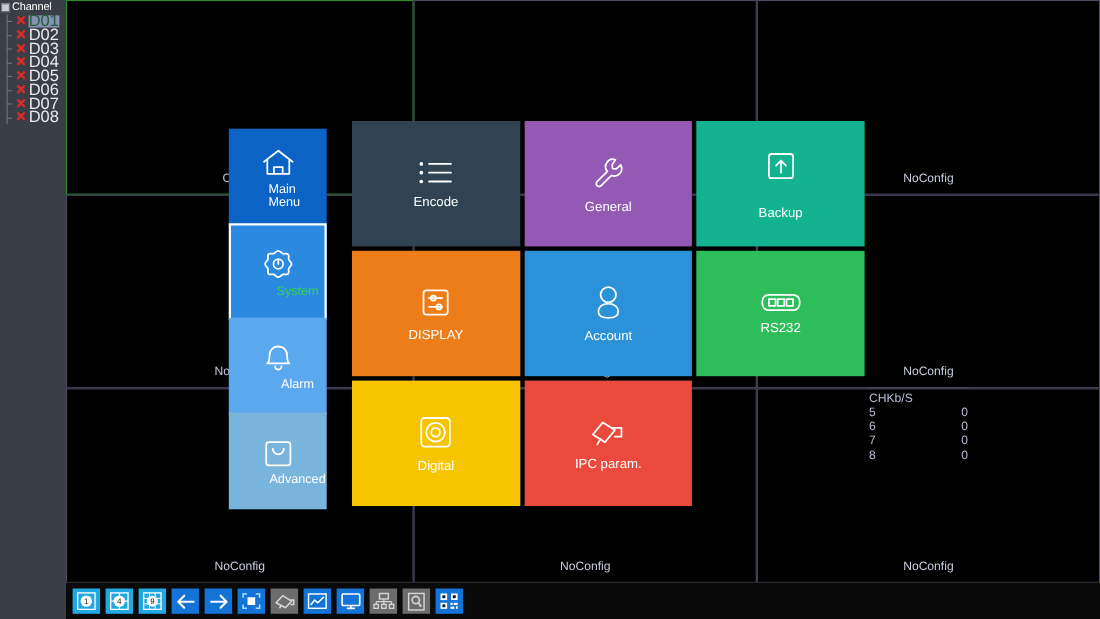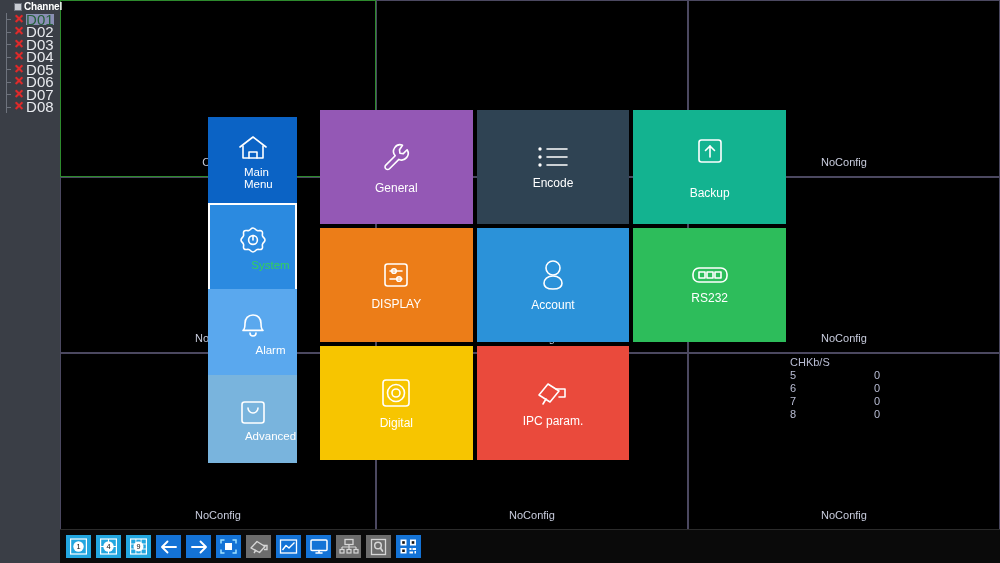--- a/index.html
+++ b/index.html
@@ -1,21 +1,21 @@
 <!DOCTYPE html>
 <html><head>
 <meta charset="utf-8">
 <style>
   html,body{margin:0;padding:0;background:#000;}
   body{width:1000px;height:563px;overflow:hidden;font-family:"Liberation Sans",sans-serif;}
   #app{position:relative;width:1000px;height:563px;background:#000;}
 
   
   .side{position:absolute;left:0;top:0;width:60px;height:563px;background:#3a3e46;}
-  .side-hd{display:flex;align-items:center;gap:2px;height:13px;padding-left:14px;font-weight:bold;}
+  .side-hd{display:flex;align-items:center;gap:2px;height:13px;padding-left:1px;}
   .side-hd .sq{width:8px;height:8px;background:#c9cdd4;border:1px solid #6d727c;box-sizing:border-box;flex:0 0 auto;}
   .side-hd .tx{color:#fff;font-size:10px;line-height:10px;letter-spacing:-.2px;}
   .ch-list{padding-left:4px;}
   .ch{position:relative;display:flex;align-items:center;height:12.5px;padding-left:10px;}
   .ch:before{content:"";position:absolute;left:2px;top:0;width:1px;height:100%;background:#6e737d;}
   .ch:after{content:"";position:absolute;left:2px;top:6px;width:5px;height:1px;background:#6e737d;}
   .ch .x{color:#e02a2a;font-size:12px;font-weight:bold;line-height:9px;margin-right:2px;z-index:1;
          text-shadow:0 0 1px #e02a2a;}
   .ch .nm{color:#e8eaee;font-size:15px;line-height:11px;}
   .ch.sel .nm{background:#8a8fb4;color:#25603a;}
@@ -193,38 +193,38 @@
           <svg width="30" height="30" viewBox="0 0 30 30">
             <rect stroke="#fff" fill="none" stroke-width="1.6" stroke-linecap="round" stroke-linejoin="round" x="4" y="5" width="22" height="21" rx="2.5"></rect>
             <path stroke="#fff" fill="none" stroke-width="1.6" stroke-linecap="round" stroke-linejoin="round" d="M10 11a5 5 0 0 0 10 0"></path>
           </svg>
         </span>
         <span class="mlabel">Advanced</span>
       </div>
     </div>
 
   <div class="grid" id="grid">
-      <div class="tile" style="background: rgb(148, 88, 181);">
-        <span class="ic">
-          <svg width="36" height="36" viewBox="0 0 36 36">
-            <path stroke="#fff" fill="none" stroke-width="1.6" stroke-linecap="round" stroke-linejoin="round" d="M24.5 6.2a6.6 6.6 0 0 0-7.3 10.5L7.8 26.1a2.6 2.6 0 0 0 3.7 3.7l9.4-9.4a6.6 6.6 0 0 0 8.2-9.6l-3.8 3.8-3.4-.4-.4-3.4 3-4.6z"></path>
-          </svg>
-        </span>
-        <span class="tlabel">General</span>
-      </div>
       <div class="tile" style="background: rgb(47, 67, 83);">
         <span class="ic">
           <svg width="36" height="26" viewBox="0 0 36 26">
             <circle fill="#fff" cx="5" cy="5" r="1.7"></circle>
             <circle fill="#fff" cx="5" cy="13" r="1.7"></circle>
             <circle fill="#fff" cx="5" cy="21" r="1.7"></circle>
             <path stroke="#fff" fill="none" stroke-width="1.6" stroke-linecap="round" stroke-linejoin="round" d="M12 5h20M12 13h20M12 21h20"></path>
           </svg>
         </span>
         <span class="tlabel">Encode</span>
+      </div>
+      <div class="tile" style="background: rgb(148, 88, 181);">
+        <span class="ic">
+          <svg width="36" height="36" viewBox="0 0 36 36">
+            <path stroke="#fff" fill="none" stroke-width="1.6" stroke-linecap="round" stroke-linejoin="round" d="M24.5 6.2a6.6 6.6 0 0 0-7.3 10.5L7.8 26.1a2.6 2.6 0 0 0 3.7 3.7l9.4-9.4a6.6 6.6 0 0 0 8.2-9.6l-3.8 3.8-3.4-.4-.4-3.4 3-4.6z"></path>
+          </svg>
+        </span>
+        <span class="tlabel">General</span>
       </div>
       <div class="tile" style="background: rgb(19, 179, 144); gap: 19px;">
         <span class="ic">
           <svg width="32" height="32" viewBox="0 0 32 32">
             <rect stroke="#fff" fill="none" stroke-width="1.6" stroke-linecap="round" stroke-linejoin="round" x="5" y="5" width="22" height="22" rx="2.5"></rect>
             <path stroke="#fff" fill="none" stroke-width="1.6" stroke-linecap="round" stroke-linejoin="round" d="M16 22 V11"></path>
             <path stroke="#fff" fill="none" stroke-width="1.6" stroke-linecap="round" stroke-linejoin="round" d="M11.5 15.5 16 11 20.5 15.5"></path>
           </svg>
         </span>
         <span class="tlabel">Backup</span>

